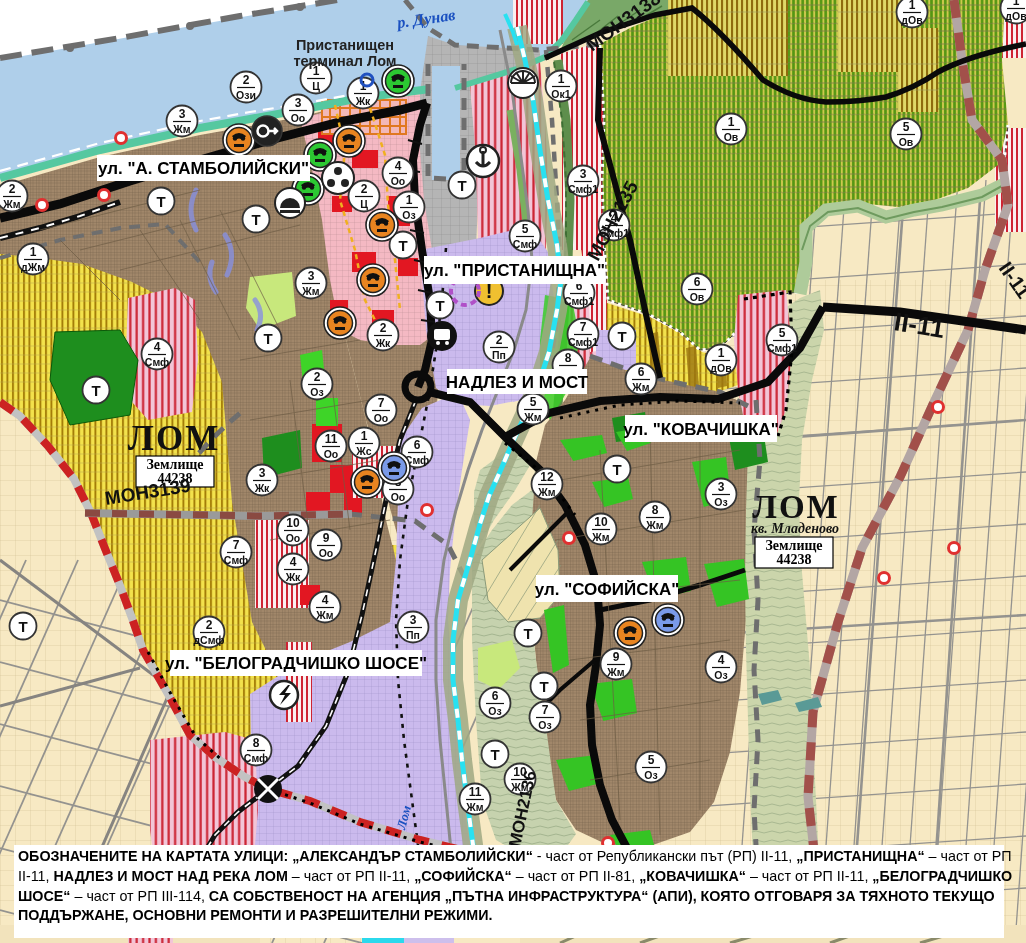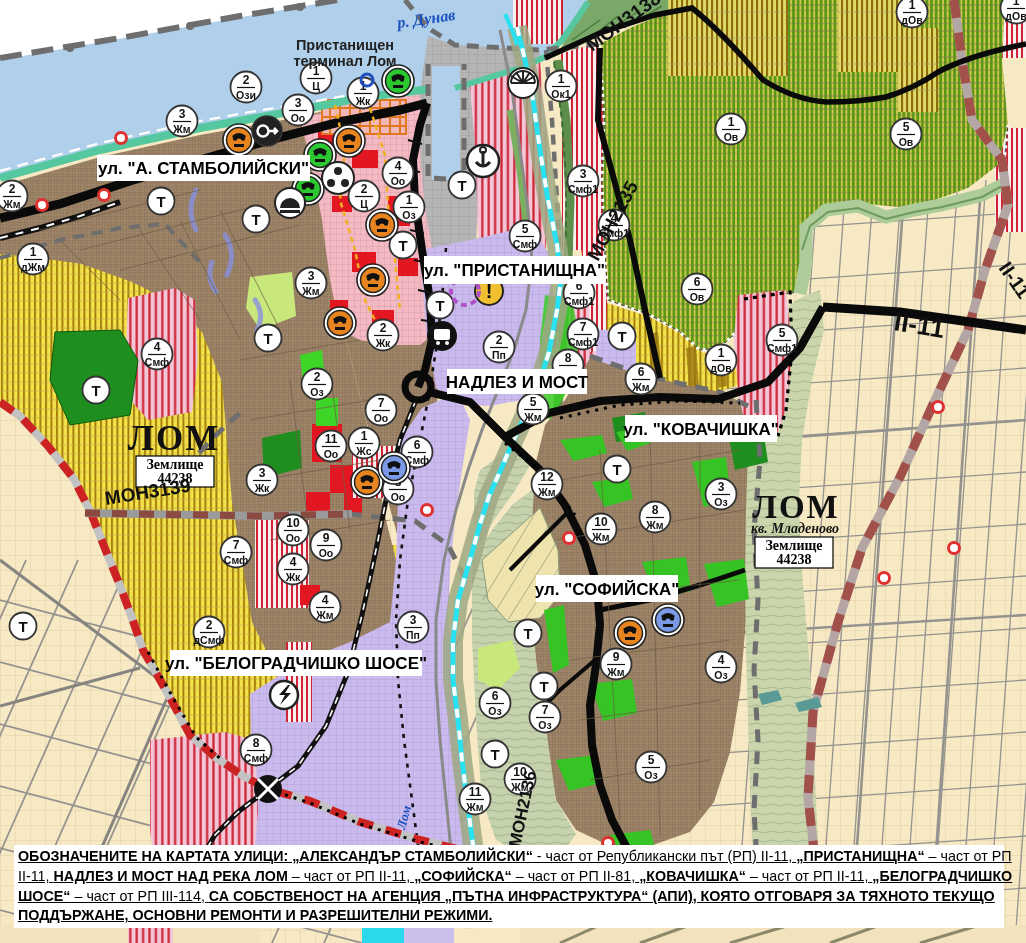--- a/index.html
+++ b/index.html
@@ -1,20 +1,20 @@
 <!DOCTYPE html>
 <html><head><meta charset="utf-8">
 <style>
 html,body{margin:0;padding:0;}
 body{width:1026px;height:943px;overflow:hidden;font-family:"Liberation Sans", sans-serif;}
 #wrap{position:relative;width:1026px;height:943px;}
 svg{position:absolute;left:0;top:0;}
 svg text{font-family:"Liberation Sans", sans-serif;}
-#tb{position:absolute;left:14px;top:845px;width:980px;background:#FFF;padding:2px 6px 2px 4px;
-font-size:14.3px;line-height:19.8px;color:#000;white-space:nowrap;text-decoration:underline;}
+#tb{position:absolute;left:14px;top:845px;width:980px;background:#FFF;padding:2px 6px 12px 4px;
+font-size:14.3px;line-height:19.8px;color:#000;white-space:nowrap;}
 </style></head>
 <body>
 <div id="wrap">
 <svg width="1026" height="943" viewBox="0 0 1026 943">
 <defs>
 <pattern id="pYellow" width="5.5" height="9" patternUnits="userSpaceOnUse">
   <rect width="5.5" height="9" fill="#F3E24C"></rect>
   <rect x="1" width="1.9" height="9" fill="#A27A06"></rect>
   <line x1="0" y1="4" x2="5.5" y2="4" stroke="#B9A44E" stroke-width="0.5"></line>
 </pattern>

